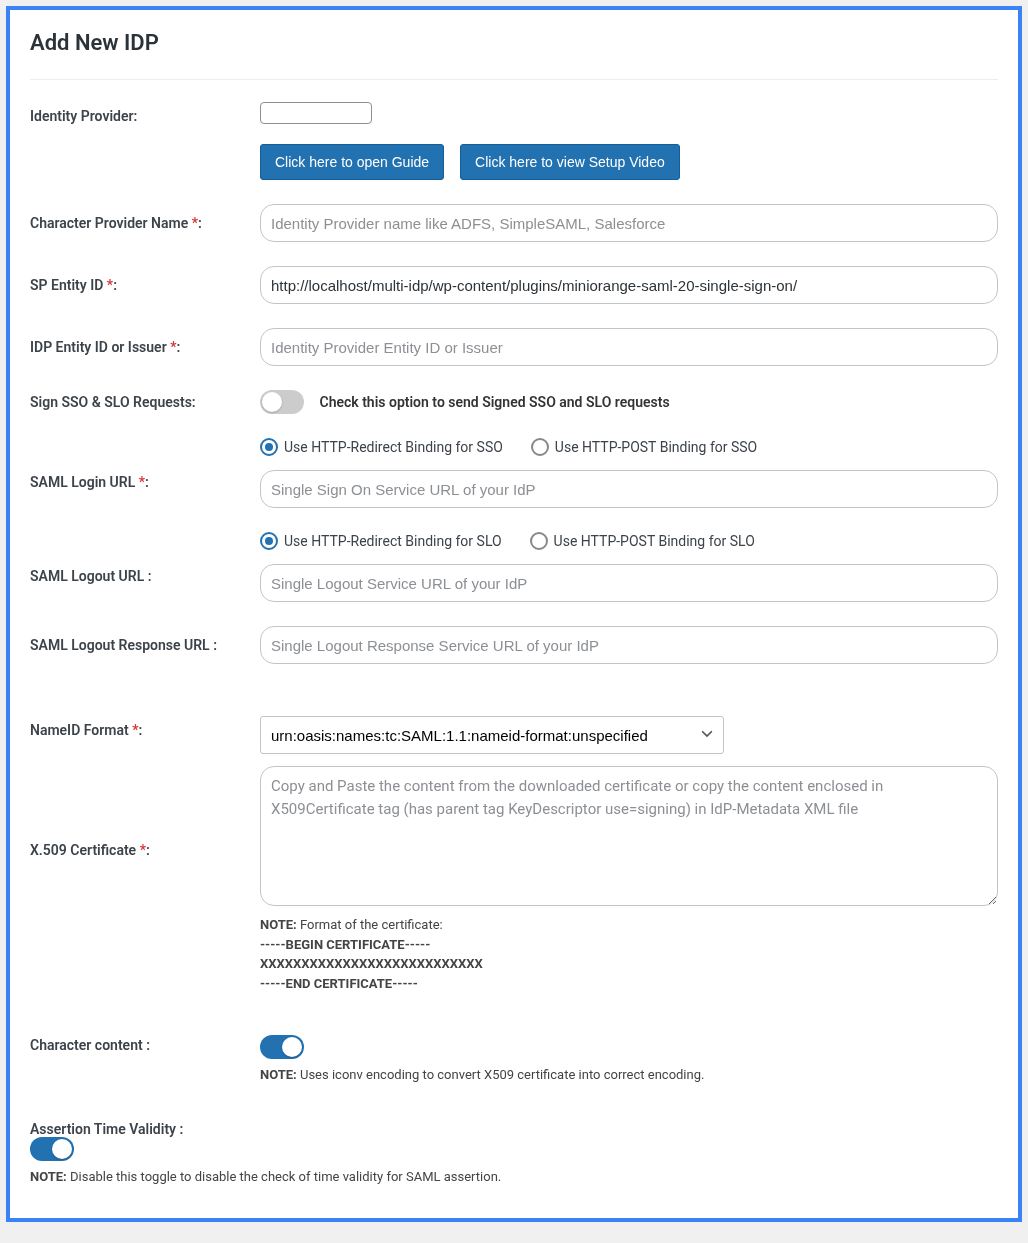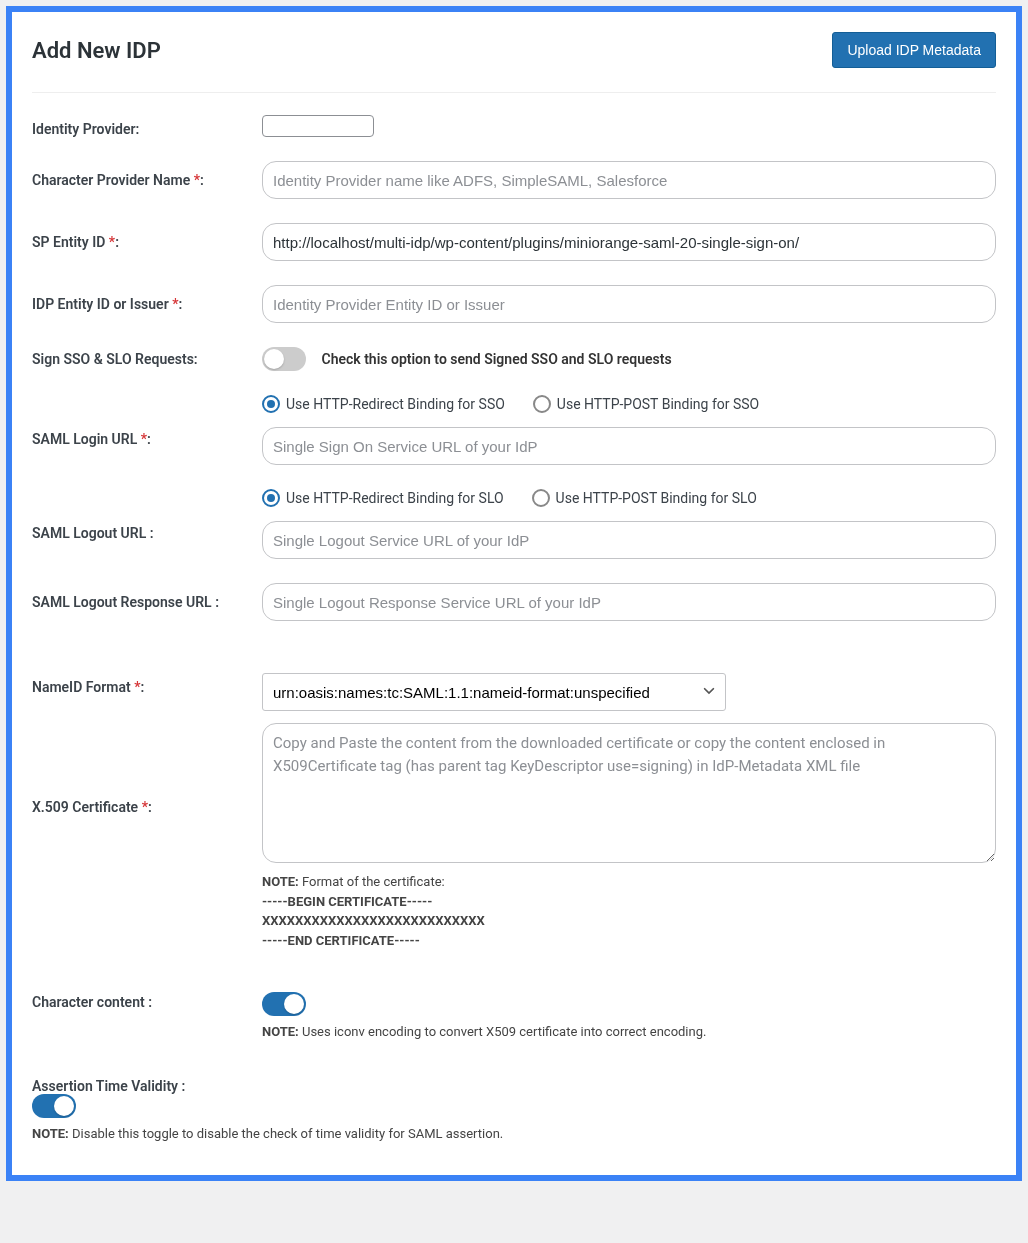--- a/index.html
+++ b/index.html
@@ -1,17 +1,17 @@
 <!DOCTYPE html>
 <html><head>
 <meta charset="utf-8">
 <style>
   * { box-sizing: border-box; margin: 0; padding: 0; }
   body { font-family: -apple-system, BlinkMacSystemFont, "Segoe UI", Roboto, sans-serif; background: #f0f0f1; padding: 6px; color: #333; font-size: 14px; }
-  .card { background: #fff; border: 6px solid #3b82f6; padding: 20px; width: 1016px; }
+  .card { background: #fff; border: 4px solid #3b82f6; padding: 20px; width: 1016px; }
   .header { display: flex; justify-content: space-between; align-items: center; padding-bottom: 24px; border-bottom: 1px solid #eee; margin-bottom: 10px; }
   .header h1 { font-size: 22px; font-weight: 600; color: #2c3338; }
   .btn-primary { background: #2271b1; color: #fff; border: 1px solid #135e96; padding: 8px 14px; font-size: 14px; border-radius: 3px; cursor: pointer; line-height: 1.3; }
   .row { display: flex; align-items: flex-start; padding: 12px 0; }
   .row .label { width: 230px; font-size: 14px; font-weight: 600; color: #3c434a; padding-top: 6px; flex-shrink: 0; }
   .row .field { flex: 1; }
   .req { color: #d63638; }
   .small-input { width: 112px; height: 22px; border: 1px solid #8c8f94; border-radius: 4px; padding: 2px 6px; }
   .text-input { width: 100%; height: 38px; border: 1px solid #c3c4c7; border-radius: 14px; padding: 6px 10px; font-size: 15px; color: #2c3338; }
   .text-input::placeholder { color: #8c8f94; }
@@ -35,27 +35,30 @@
   .note strong { font-weight: 700; }
   .center-label { align-items: center; }
   .center-label .label { padding-top: 0; }
 </style>
 </head>
 <body>
 
 <div class="card">
   <div class="header">
     <h1>Add New IDP</h1>
-    <button class="btn-primary">Upload IDP Metadata</button>
   </div>
 
   <div class="row">
     <div class="label">Identity Provider:</div>
     <div class="field">
       <input class="small-input" type="text" style="">
+      <div class="btn-row">
+        <button class="btn-primary">Click here to open Guide</button>
+        <button class="btn-primary">Click here to view Setup Video</button>
+      </div>
     </div>
   </div>
 
   <div class="row center-label">
     <div class="label"><span>Character Provider Name </span><span class="req">*</span>:</div>
     <div class="field">
       <input class="text-input" type="text" placeholder="Identity Provider name like ADFS, SimpleSAML, Salesforce" style="">
     </div>
   </div>
 

